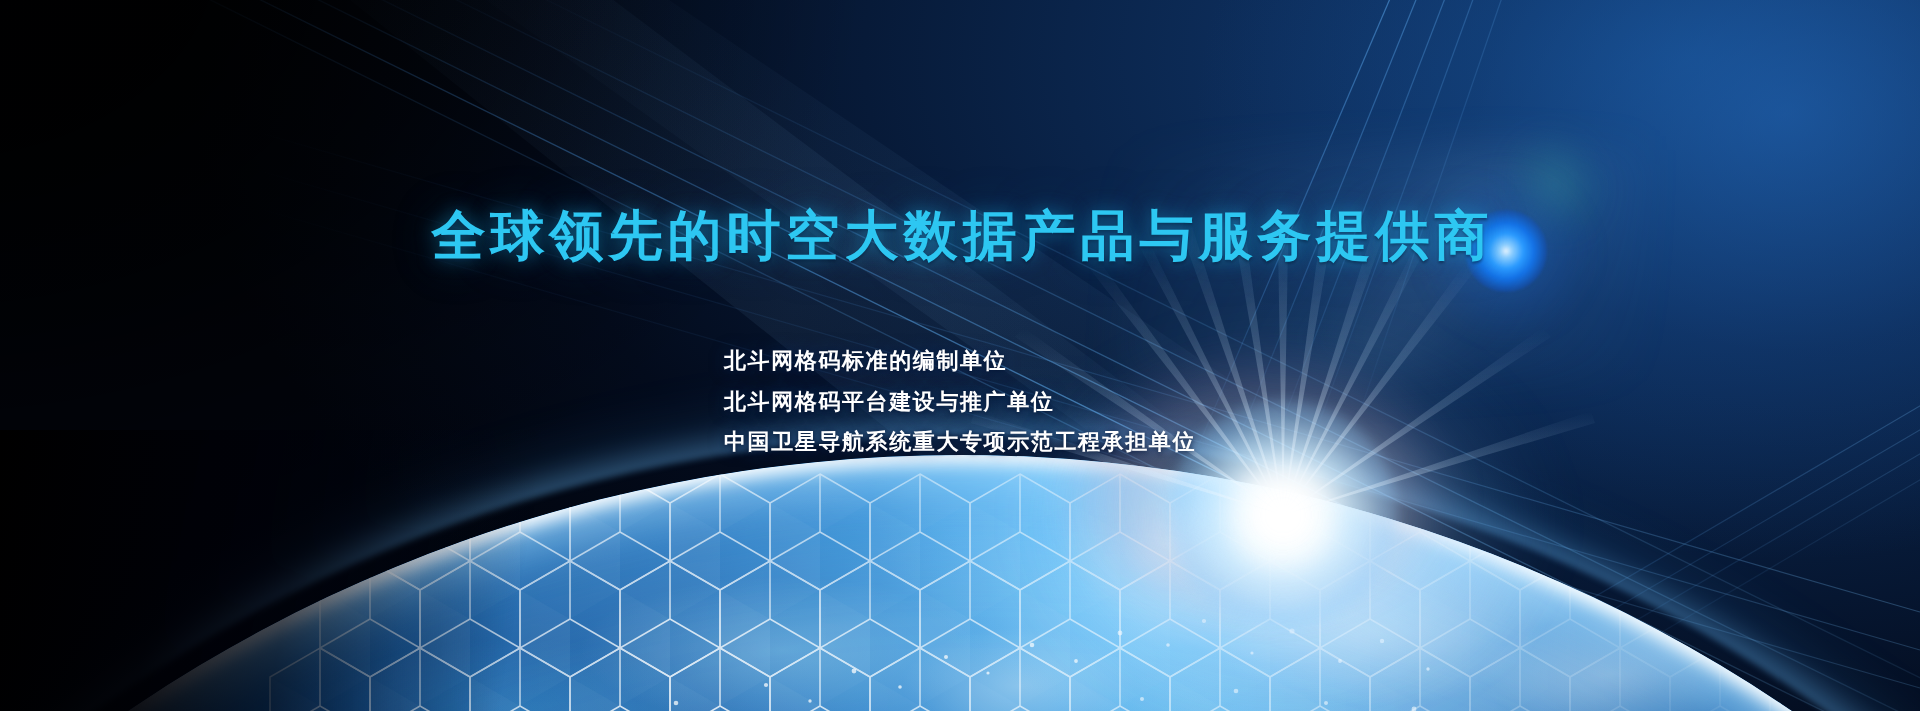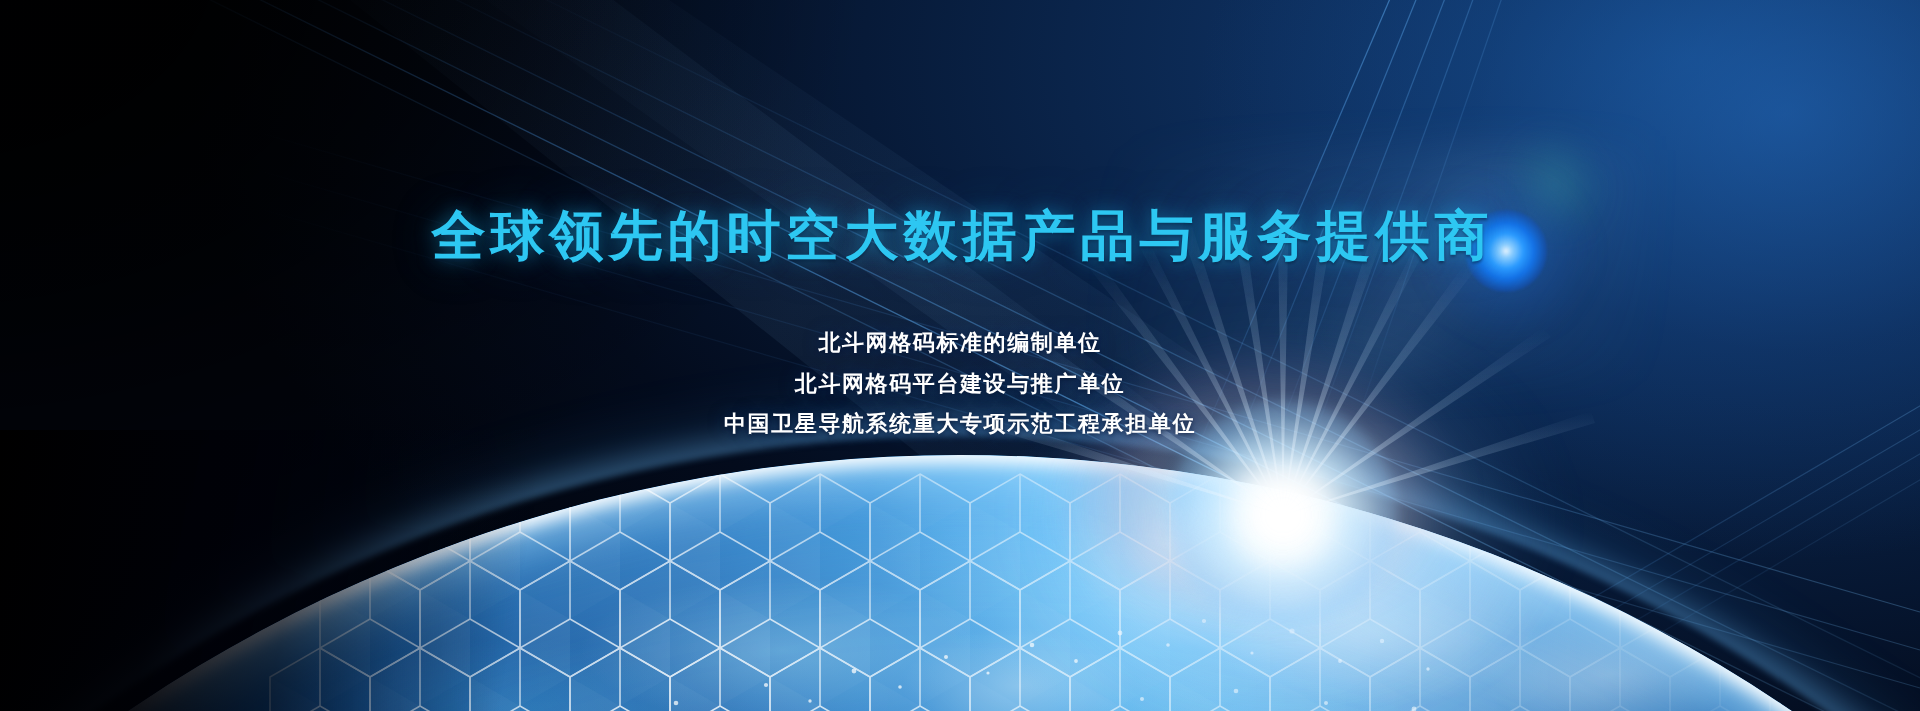--- a/index.html
+++ b/index.html
@@ -153,22 +153,22 @@
     font-size:54px;
     font-weight:bold;
     letter-spacing:5px;
     line-height:1.1;
     white-space:nowrap;
     color:#2dc7f2;
     text-shadow:0 0 18px rgba(30,160,215,.55), 0 0 46px rgba(20,120,190,.35), 0 2px 3px rgba(0,10,30,.55);
     padding-left:5px;
   }
   .sublist{
-    margin-top:28px;
-    display:flex; flex-direction:column; align-items:center; gap:15px;
+    margin-top:46px;
+    display:flex; flex-direction:column; gap:15px;
   }
   .subline{
     font-size:22px;
     font-weight:bold;
     letter-spacing:1.6px;
     line-height:1.18;
     white-space:nowrap;
     color:#ffffff;
     text-shadow:0 1px 5px rgba(0,14,42,.82), 0 0 16px rgba(20,70,140,.5);
   }

